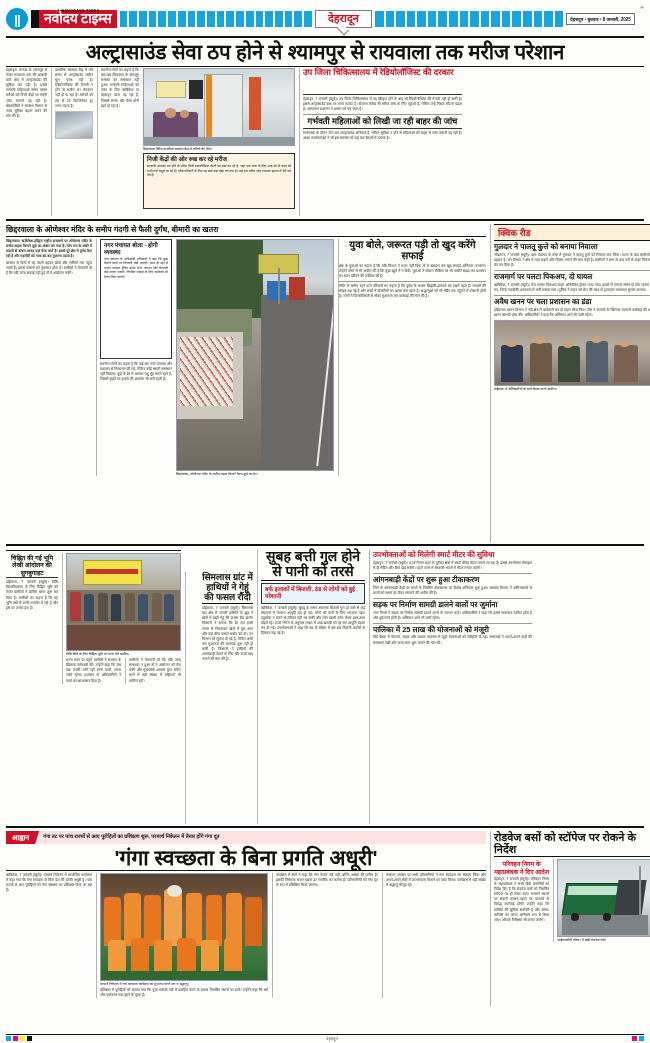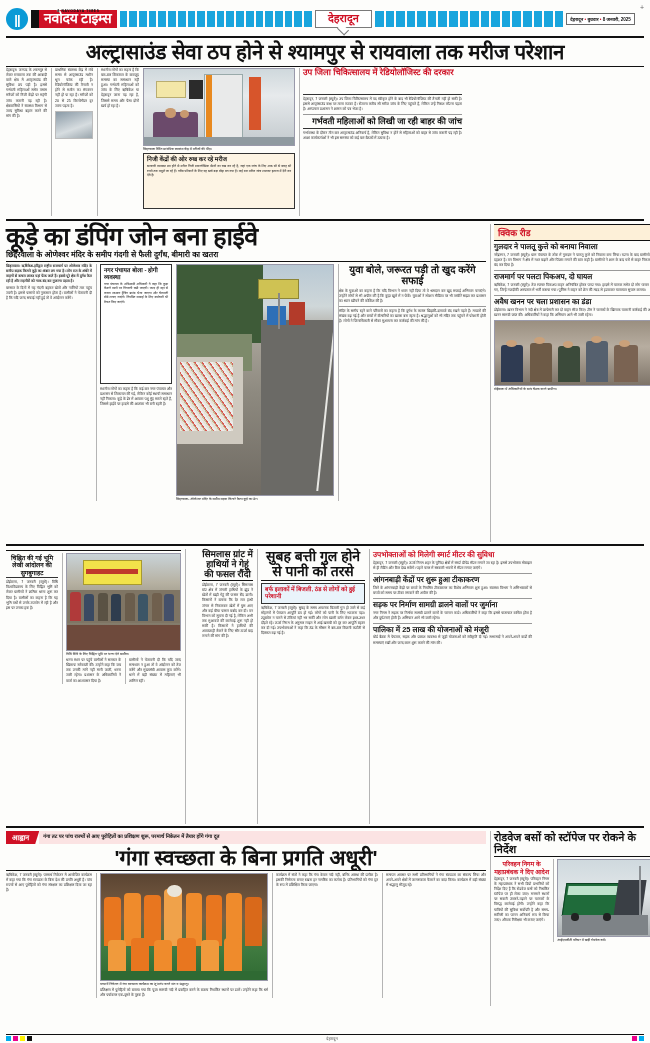--- a/index.html
+++ b/index.html
@@ -224,31 +224,30 @@
       <div class="boxnote tint" style="margin-top:2px;height:56px;overflow:hidden;">
         <div class="boxnote-title">निजी केंद्रों की ओर रुख कर रहे मरीज</div>
         <div class="col tiny">सरकारी व्यवस्था ठप होने से मरीज निजी डायग्नोस्टिक सेंटरों का रुख कर रहे हैं, जहां एक जांच के लिए आठ सौ से बारह सौ रुपये तक वसूले जा रहे हैं। गरीब परिवारों के लिए यह खर्च बड़ा बोझ बन गया है। कई बार मरीज जांच टालकर इलाज में देरी कर देते हैं।</div>
       </div>
     </div>
 
     <div class="rail vline" style="padding-left:3px;">
       <div class="hl-rt red-t" style="border-bottom:.6px solid #333;padding-bottom:16px;">उप जिला चिकित्सालय में रेडियोलॉजिस्ट की दरकार</div>
       <div class="col" style="margin-top:2px;">देहरादून, 7 जनवरी (ब्यूरो)। उप जिला चिकित्सालय में पद स्वीकृत होने के बाद भी रेडियोलॉजिस्ट की तैनाती नहीं हो सकी है। इससे अल्ट्रासाउंड कक्ष पर ताला लटका है। रोजाना करीब सौ मरीज जांच के लिए पहुंचते हैं, लेकिन उन्हें निराश लौटना पड़ता है। अस्पताल प्रशासन ने शासन को पत्र भेजा है।</div>
       <div class="rule-hair"></div>
-      <div class="hl-rt" style="text-align:right;border-bottom:.6px solid #333;padding-bottom:1px;">गर्भवती महिलाओं को लिखी जा रही बाहर की जांच</div>
+      <div class="hl-rt" style="text-align:center;border-bottom:.6px solid #333;padding-bottom:1px;">गर्भवती महिलाओं को लिखी जा रही बाहर की जांच</div>
       <div class="col" style="margin-top:2px;">गर्भावस्था के दौरान तीन बार अल्ट्रासाउंड अनिवार्य है, लेकिन सुविधा न होने से महिलाओं को बाहर से जांच करानी पड़ रही है। आशा कार्यकर्ताओं ने भी इस समस्या को कई बार बैठकों में उठाया है।</div>
     </div>
   </div>
 
   <div class="rule-thick" style="margin-top:3px;"></div>
 
   <div class="row" style="margin-top:3px;height:318px;">
 
     <div style="width:480px;">
-      <div class="hl-2">कूड़े का डंपिंग जोन बना हाईवे</div>
       <div class="sub-2">छिद्दरवाला के ओणेश्वर मंदिर के समीप गंदगी से फैली दुर्गंध, बीमारी का खतरा</div>
       <div class="rule-thin"></div>
 
       <div class="row" style="margin-top:2px;">
         <div class="col" style="width:86px;">
           <p class="lede">छिद्दरवाला। ऋषिकेश-हरिद्वार राष्ट्रीय राजमार्ग पर ओणेश्वर मंदिर के समीप सड़क किनारे कूड़े का अंबार लग गया है। लोग रात के अंधेरे में वाहनों से कचरा लाकर यहां फेंक जाते हैं। इससे पूरे क्षेत्र में दुर्गंध फैल रही है और राहगीरों को नाक बंद कर गुजरना पड़ता है।</p>
           <p>बरसात के दिनों में यह गंदगी बहकर खेतों और नालियों तक पहुंच जाती है। इससे फसलों को नुकसान होता है। ग्रामीणों ने चेतावनी दी है कि यदि जल्द सफाई नहीं हुई तो वे आंदोलन करेंगे।</p>
         </div>
 
         <div class="vline" style="width:76px;padding-left:3px;">
@@ -352,21 +351,21 @@
           </div>
           <div class="caption">विधि विवि के लिए चिह्नित भूमि पर धरना देते ग्रामीण।</div>
           <div class="row" style="margin-top:2px;">
             <div class="col" style="width:57px;">धरना स्थल पर पहुंचे ग्रामीणों ने सरकार के खिलाफ नारेबाजी की। उन्होंने कहा कि जब तक उनकी मांगें नहीं मानी जातीं, धरना जारी रहेगा। प्रशासन के अधिकारियों ने वार्ता का आश्वासन दिया है।</div>
             <div class="col vline" style="width:58px;padding-left:3px;">ग्रामीणों ने चेतावनी दी कि यदि जल्द समाधान न हुआ तो वे आंदोलन को तेज करेंगे और मुख्यमंत्री आवास कूच करेंगे। धरने में बड़ी संख्या में महिलाएं भी शामिल रहीं।</div>
           </div>
         </div>
       </div>
     </div>
 
-    <div class="vline" style="width:68px;padding-left:16px;">
+    <div class="vline" style="width:68px;padding-left:16px;margin-top:23px;">
       <div class="hl-small">सिमलास ग्रांट में हाथियों ने गेहूं की फसल रौंदी</div>
       <div class="rule-thin"></div>
       <div class="col" style="margin-top:2px;">डोईवाला, 7 जनवरी (ब्यूरो)। सिमलास ग्रांट क्षेत्र में जंगली हाथियों के झुंड ने खेतों में खड़ी गेहूं की फसल रौंद डाली। किसानों ने बताया कि देर रात हाथी जंगल से निकलकर खेतों में घुस आए और कई बीघा फसल बर्बाद कर दी। वन विभाग को सूचना दी गई है, लेकिन अभी तक मुआवजे की कार्रवाई शुरू नहीं हो सकी है। किसानों ने हाथियों की आवाजाही रोकने के लिए सौर ऊर्जा बाड़ लगाने की मांग की है।</div>
     </div>
 
     <div class="vline" style="width:108px;padding-left:3px;">
       <div class="hl-3" style="text-align:center;">सुबह बत्ती गुल होने से पानी को तरसे</div>
       <div class="rule-thin"></div>
       <div class="boxnote tint-blue" style="margin-top:2px;">
         <div class="boxnote-title red-t">बर्फ इलाकों में बिजली, ठंड से लोगों को हुई परेशानी</div>

